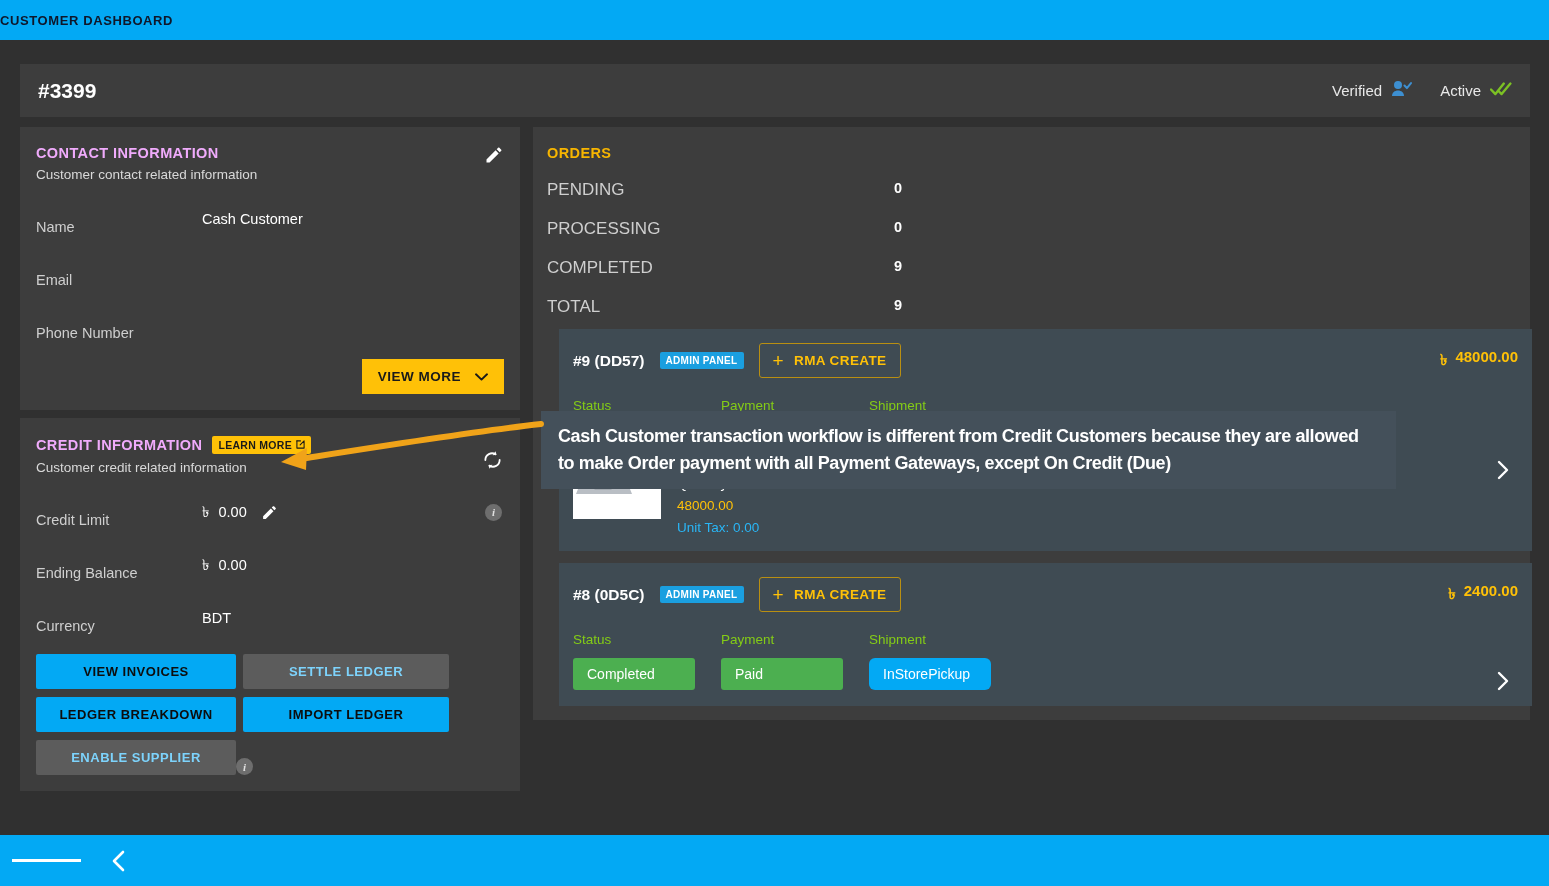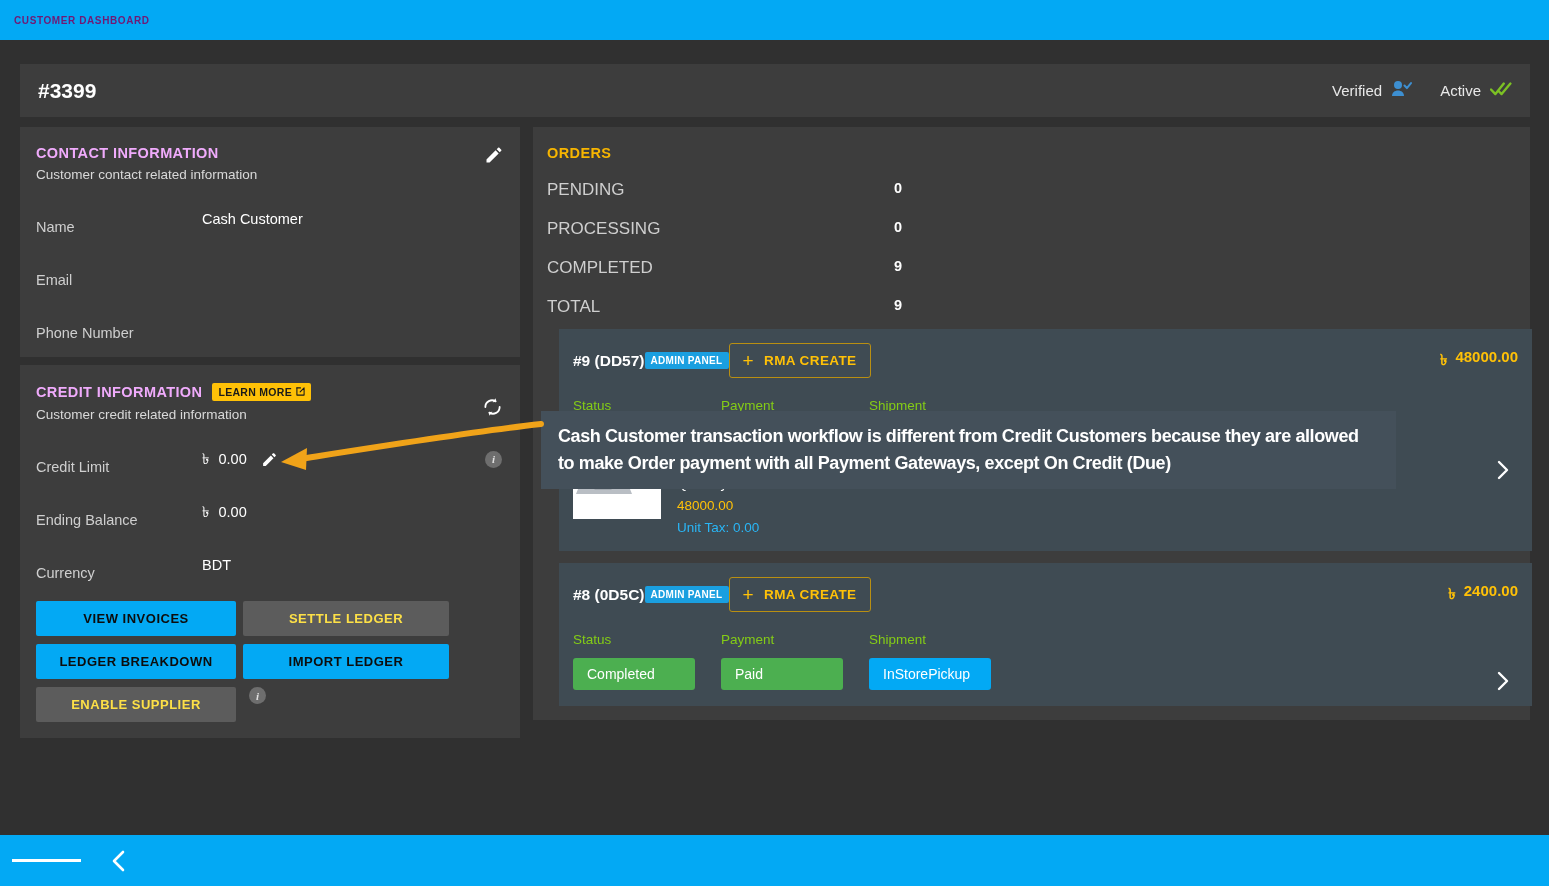--- a/index.html
+++ b/index.html
@@ -10,22 +10,22 @@
     overflow: hidden;
   }
   .app { position: relative; width: 1549px; height: 886px; background: #303030; }
 
   
   .topbar {
     position: absolute; left: 0; top: 0; width: 1549px; height: 40px;
     background: #03a9f4; display: flex; align-items: center;
   }
   .topbar-title {
-    color: #701a75; font-size: 10px; font-weight: bold;
-    letter-spacing: .6px; padding-left: 14px;
+    color: #0f172a; font-size: 13px; font-weight: bold;
+    letter-spacing: .6px; 
   }
 
   
   .content {
     position: absolute; left: 0; top: 40px; width: 1549px; height: 795px;
     background: #303030;
   }
 
   
   .idcard {
@@ -75,40 +75,40 @@
     font-family: "Liberation Sans", sans-serif;
   }
 
   .btn-grid { margin-top: 20px; display: grid; grid-template-columns: 200px 206px; gap: 8px 7px; }
   .abtn {
     height: 35px; border: none; cursor: pointer; color: #0d0d0d;
     font-size: 13px; font-weight: bold; letter-spacing: .5px;
     background: #03a9f4; font-family: "Liberation Sans", sans-serif;
     border-radius: 2px;
   }
-  .abtn.disabled { background: #5c5c5c; color: #fde047; cursor: default; }
-  .supplier-row { display: flex; align-items: flex-start; gap: 13px; margin-top: 8px; }
+  .abtn.disabled { background: #5c5c5c; color: #7dd3fc; cursor: default; }
+  .supplier-row { display: flex; align-items: flex-end; margin-top: 8px; }
   .supplier-row .abtn { width: 200px; }
 
   
   .right-col { position: absolute; left: 533px; top: 87px; width: 997px; }
   .orders-panel {
     background: #3d3d3d; width: 997px; padding: 18px 14px 14px 14px;
   }
   .orders-title { color: #f7b500; font-size: 14.5px; font-weight: bold; letter-spacing: .4px; }
   .ostat { display: flex; margin-top: 19px; }
   .ostat .k { color: #cfcfcf; font-size: 17px; width: 347px; flex: none; }
   .ostat .v { color: #ffffff; font-size: 14.5px; font-weight: bold; }
 
   .order-card {
     position: relative; background: #3f4b53; width: 973px; margin: 12px 0 0 12px;
     padding: 14px 14px 16px 14px;
   }
   .oc-head { display: flex; align-items: center; justify-content: space-between; }
-  .oc-head-left { display: flex; align-items: center; gap: 0; }
+  .oc-head-left { display: flex; align-items: center; gap: 15px; }
   .oc-num { color: #ffffff; font-size: 15.5px; font-weight: bold; }
   .badge-admin {
     background: #1a9fe0; color: #ffffff; font-size: 10px; font-weight: bold;
     letter-spacing: .3px; padding: 3px 6px; border-radius: 2px;
   }
   .btn-rma {
     background: transparent; border: 1px solid #b98f12; color: #ffc107;
     font-size: 13.5px; font-weight: bold; letter-spacing: .4px;
     padding: 7px 13px; display: flex; align-items: center; gap: 10px;
     cursor: pointer; border-radius: 3px; font-family: "Liberation Sans", sans-serif;
@@ -117,21 +117,21 @@
   .oc-total { color: #ffc107; font-size: 15px; font-weight: bold; display: flex; gap: 8px; }
 
   .oc-cols { display: flex; margin-top: 20px; }
   .oc-col { width: 148px; flex: none; }
   .oc-col .hd { color: #84cc16; font-size: 13.5px; }
   .chip {
     display: inline-block; margin-top: 11px; padding: 8px 14px; border-radius: 3px;
     color: #ffffff; font-size: 14px; min-width: 122px;
   }
   .chip.green { background: #4caf50; }
-  .chip.blue  { background: #03a9f4; }
+  .chip.blue  { background: #03a9f4; border-radius: 6px; }
 
   .oc-product { display: flex; gap: 16px; margin-top: 18px; }
   .thumb {
     width: 88px; height: 88px; background: #ffffff; flex: none;
     display: flex; align-items: center; justify-content: center; overflow: hidden;
   }
   .p-title { color: #ffffff; font-size: 14.5px; font-weight: bold; }
   .p-sku, .p-qty { color: #ffffff; font-size: 13.5px; margin-top: 7px; }
   .p-price { color: #ffc107; font-size: 13.5px; margin-top: 7px; }
   .p-tax { color: #29b6f6; font-size: 13.5px; margin-top: 7px; }
@@ -221,20 +221,30 @@
         </div>
         <div class="kv">
           <span class="k">Email</span>
           <span class="v"></span>
         </div>
         <div class="kv">
           <span class="k">Phone Number</span>
           <span class="v"></span>
         </div>
 
+        <div class="viewmore-row">
+          <button class="btn-viewmore">
+            <span>VIEW MORE</span>
+            <span>
+              <svg width="13" height="8" viewBox="0 0 13 8">
+                  <path d="M1 1.3L6.5 6.6 12 1.3" stroke="#1a1a1a" stroke-width="1.9" fill="none" stroke-linecap="round" stroke-linejoin="round"></path>
+                </svg>
+            </span>
+          </button>
+        </div>
       </div>
 
       <div class="panel">
         <div class="panel-head">
           <div>
             <div class="panel-title-row">
               <span class="panel-title">CREDIT INFORMATION</span>
               <span class="learn-more">
                 <span>LEARN MORE</span>
                 <span>

